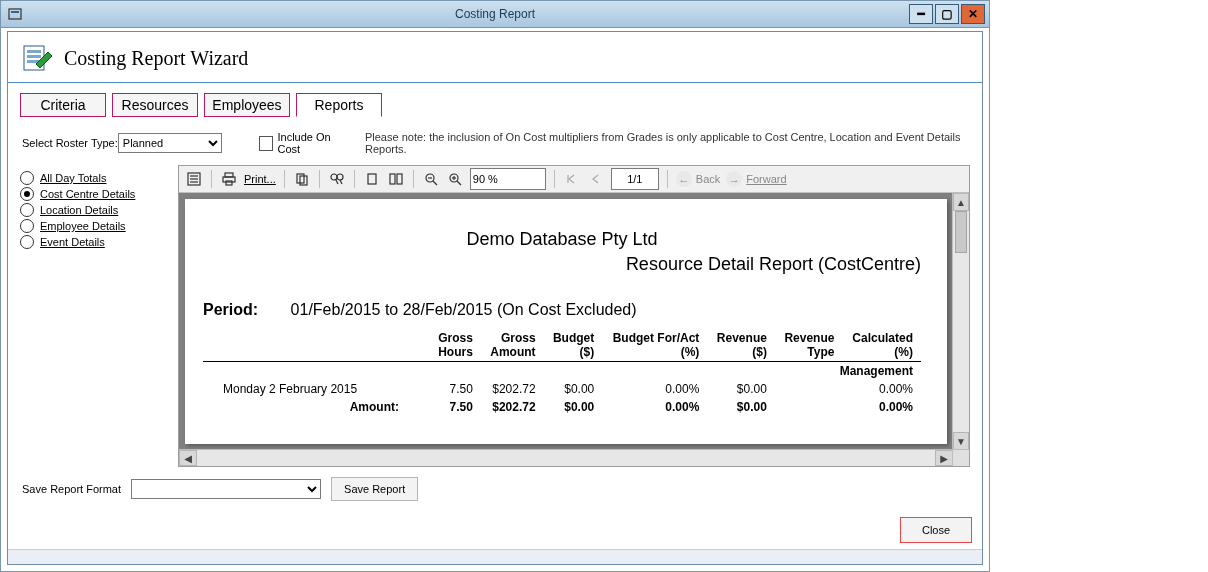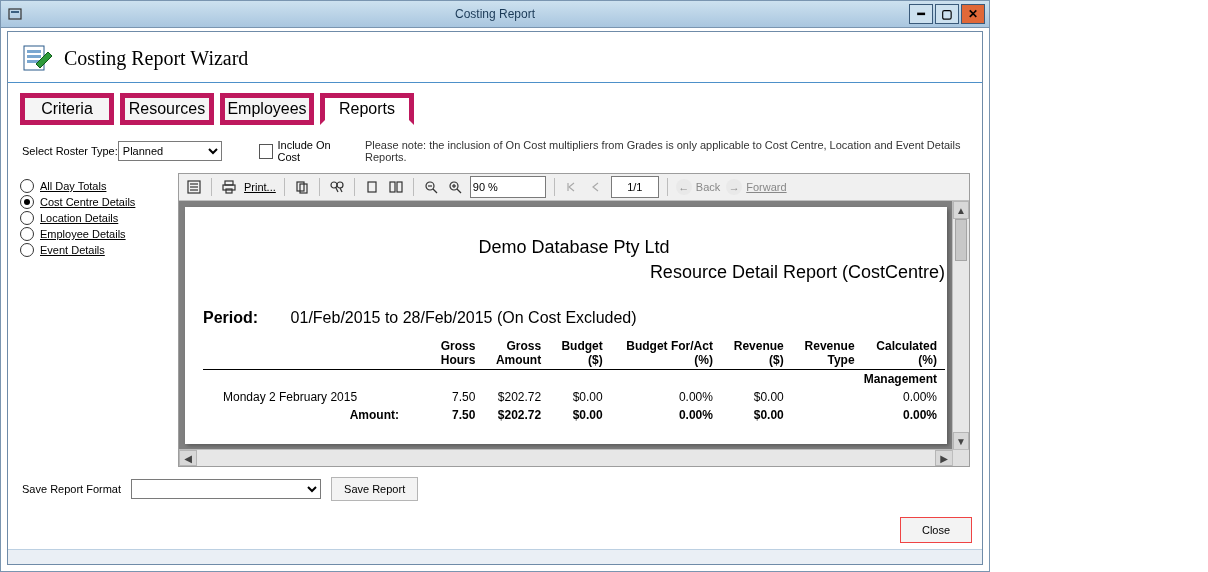--- a/index.html
+++ b/index.html
@@ -11,21 +11,21 @@
   .wbtn{width:22px;height:18px;border:1px solid #3a5a7a;display:flex;align-items:center;justify-content:center;font-weight:bold;font-size:12px;cursor:default}
   .wbtn.min,.wbtn.max{background:#cde1ef}
   .wbtn.close{background:#e06838;color:#000}
   .inner{position:absolute;left:6px;right:6px;top:30px;bottom:6px;border:1px solid #6f8ba8;background:#fff;display:flex;flex-direction:column}
   .header{display:flex;align-items:center;gap:10px;padding:10px 14px 6px 14px}
   .header .hicon{width:32px;height:32px}
   .header h1{font-family:Georgia,'Times New Roman',serif;font-size:20px;font-weight:normal;margin:0}
   .hr{height:1px;background:#4d90c9;margin:2px 0 10px 0}
   .content{flex:1;padding:0 12px;display:flex;flex-direction:column;min-height:0}
   .tabs{display:flex;gap:6px;margin-bottom:8px}
-  .tab{min-width:84px;height:22px;border:5px solid #be185d;background:#f5f5f5;display:flex;align-items:center;justify-content:center;font-size:16px;cursor:default}
+  .tab{min-width:84px;height:22px;border:1px solid #be185d;background:#f5f5f5;display:flex;align-items:center;justify-content:center;font-size:14px;cursor:default}
   .tab.active{background:#fff;border-bottom-color:#fff}
   .rowline{display:flex;align-items:center;gap:0;margin:6px 2px}
   .rowline label{white-space:nowrap}
   select.combo,input.combo{height:20px;border:1px solid #7a7a7a;font:inherit;background:#fff}
   .combo{width:110px}
   .chk{width:13px;height:13px;border:1px solid #555;display:inline-flex;align-items:center;justify-content:center;margin-right:4px;background:#fff;vertical-align:middle}
   .note{color:#333}
   .workarea{flex:1;display:flex;gap:8px;min-height:0;margin-top:4px}
   .leftopts{width:150px;padding-top:4px}
   .radio{display:flex;align-items:center;gap:6px;margin:2px 0;cursor:default}
@@ -44,21 +44,21 @@
   .navlink .circ{width:16px;height:16px;border-radius:50%;background:#e9e9e9;display:inline-flex;align-items:center;justify-content:center;color:#8a8a8a;font-size:11px}
   .report-outer{flex:1;position:relative;min-height:0;background:#808080;overflow:hidden}
   .vscroll{position:absolute;right:0;top:0;bottom:16px;width:16px;background:#e7e7e7;border-left:1px solid #bdbdbd}
   .vscroll .arrow{height:16px;background:#d8d8d8;border:1px solid #b5b5b5;display:flex;align-items:center;justify-content:center;font-size:10px;color:#444}
   .vscroll .thumb{position:absolute;left:2px;right:2px;top:18px;height:40px;background:#c8c8c8;border:1px solid #a5a5a5}
   .hscroll{position:absolute;left:0;right:16px;bottom:0;height:16px;background:#e7e7e7;border-top:1px solid #bdbdbd}
   .hscroll .arrow{width:16px;height:14px;background:#d8d8d8;border:1px solid #b5b5b5;display:inline-flex;align-items:center;justify-content:center;font-size:10px;color:#444;position:absolute;top:0}
   .hscroll .arrow.left{left:0}
   .hscroll .arrow.right{right:0}
   .corner{position:absolute;right:0;bottom:0;width:16px;height:16px;background:#e0e0e0;border-left:1px solid #bdbdbd;border-top:1px solid #bdbdbd}
-  .page{position:absolute;left:6px;top:6px;right:22px;bottom:22px;background:#fff;box-shadow:2px 2px 4px rgba(0,0,0,0.3);overflow:hidden;padding:30px 2px 10px 18px;font-family:Arial,sans-serif}
+  .page{position:absolute;left:6px;top:6px;right:22px;bottom:22px;background:#fff;box-shadow:2px 2px 4px rgba(0,0,0,0.3);overflow:hidden;padding:30px 26px 10px 18px;font-family:Arial,sans-serif}
   .page .company{text-align:center;font-size:18px}
   .page .rtitle{text-align:right;font-size:18px;margin-top:4px}
   .page .period{font-size:16px;margin-top:26px;margin-bottom:10px}
   .page .period b{font-weight:bold;margin-right:28px}
   table.rep{width:100%;border-collapse:collapse;font-size:12px}
   table.rep th{font-weight:bold;text-align:right;padding:2px 8px;vertical-align:bottom}
   table.rep th.first{text-align:left;width:210px}
   table.rep td{text-align:right;padding:2px 8px}
   table.rep td.first{text-align:left}
   .thline td,.thline th{border-bottom:1px solid #000}

